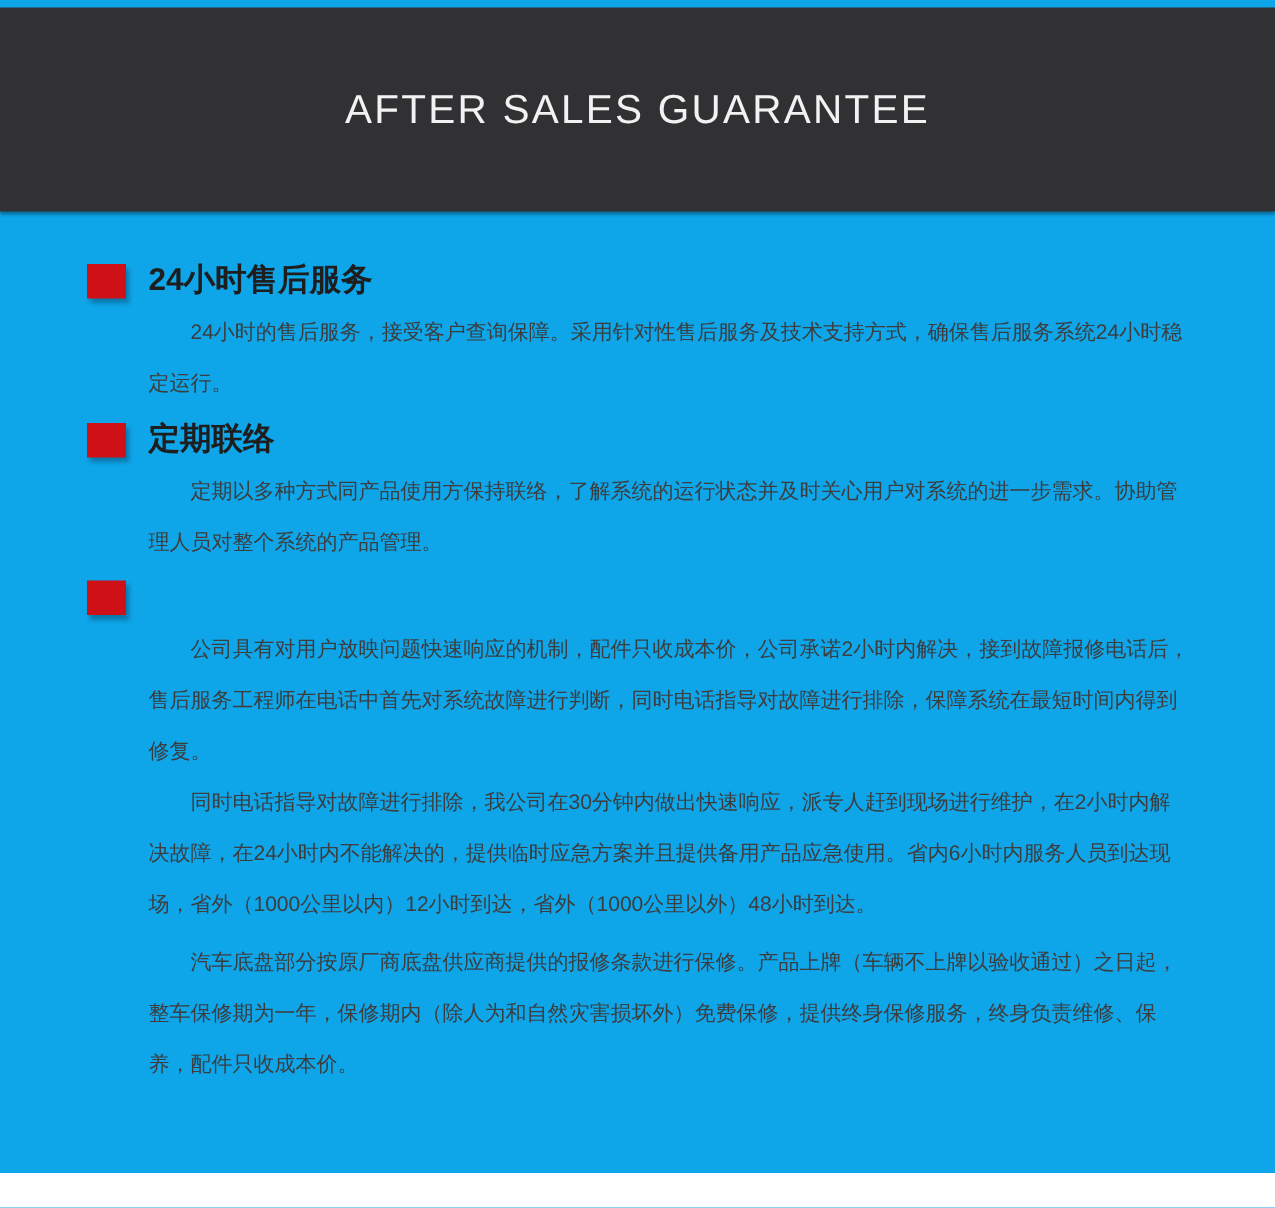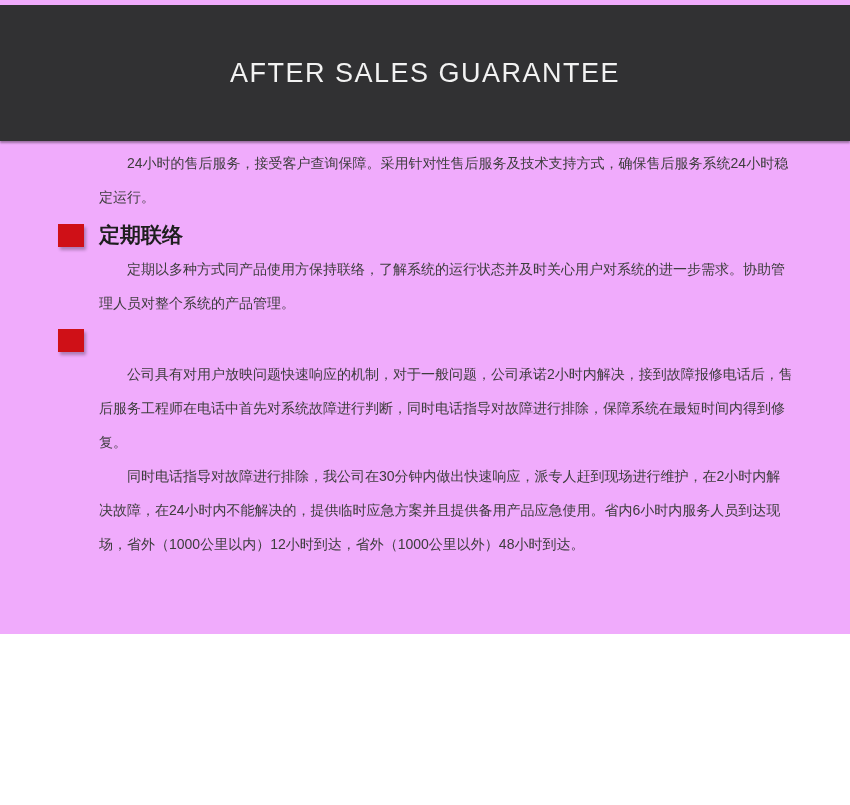--- a/index.html
+++ b/index.html
@@ -4,22 +4,22 @@
 <style>
   html, body {
     margin: 0;
     padding: 0;
     background: #ffffff;
     font-family: "Liberation Sans", "DejaVu Sans", sans-serif;
   }
   .page {
     position: relative;
     width: 850px;
-    height: 634px;
-    background: #f0abfc;
+    height: 782px;
+    background: #0ea5e9;
     overflow: hidden;
   }
   
   .banner {
     margin-top: 5px;
     height: 136px;
     background: #313133;
     box-shadow: 0 2px 2px rgba(0,0,0,0.35);
     display: flex;
     flex-direction: column;
@@ -84,42 +84,49 @@
 
 <div class="page">
 
   <header class="banner">
     <div class="banner-en">AFTER SALES GUARANTEE</div>
   </header>
 
   <main class="content">
 
     <section class="sec-1">
+      <div class="hrow">
+        <span class="bullet"></span>
+        <h3>24小时售后服务</h3>
+      </div>
       <div class="body">
         <p>24小时的售后服务，接受客户查询保障。采用针对性售后服务及技术支持方式，确保售后服务系统24小时稳定运行。</p>
       </div>
     </section>
 
     <section class="sec-2">
       <div class="hrow">
         <span class="bullet"></span>
         <h3>定期联络</h3>
       </div>
       <div class="body">
         <p>定期以多种方式同产品使用方保持联络，了解系统的运行状态并及时关心用户对系统的进一步需求。协助管理人员对整个系统的产品管理。</p>
       </div>
     </section>
 
     <section class="sec-3">
       <div class="hrow">
         <span class="bullet"></span>
       </div>
       <div class="body">
-        <p>公司具有对用户放映问题快速响应的机制，对于一般问题，公司承诺2小时内解决，接到故障报修电话后，售后服务工程师在电话中首先对系统故障进行判断，同时电话指导对故障进行排除，保障系统在最短时间内得到修复。</p>
+        <p>公司具有对用户放映问题快速响应的机制，配件只收成本价，公司承诺2小时内解决，接到故障报修电话后，售后服务工程师在电话中首先对系统故障进行判断，同时电话指导对故障进行排除，保障系统在最短时间内得到修复。</p>
         <p>同时电话指导对故障进行排除，我公司在30分钟内做出快速响应，派专人赶到现场进行维护，在2小时内解决故障，在24小时内不能解决的，提供临时应急方案并且提供备用产品应急使用。省内6小时内服务人员到达现场，省外（1000公里以内）12小时到达，省外（1000公里以外）48小时到达。</p>
       </div>
     </section>
 
     <section class="sec-4">
+      <div class="body">
+        <p>汽车底盘部分按原厂商底盘供应商提供的报修条款进行保修。产品上牌（车辆不上牌以验收通过）之日起，整车保修期为一年，保修期内（除人为和自然灾害损坏外）免费保修，提供终身保修服务，终身负责维修、保养，配件只收成本价。</p>
+      </div>
     </section>
 
   </main>
 </div>
 
 </body></html>

